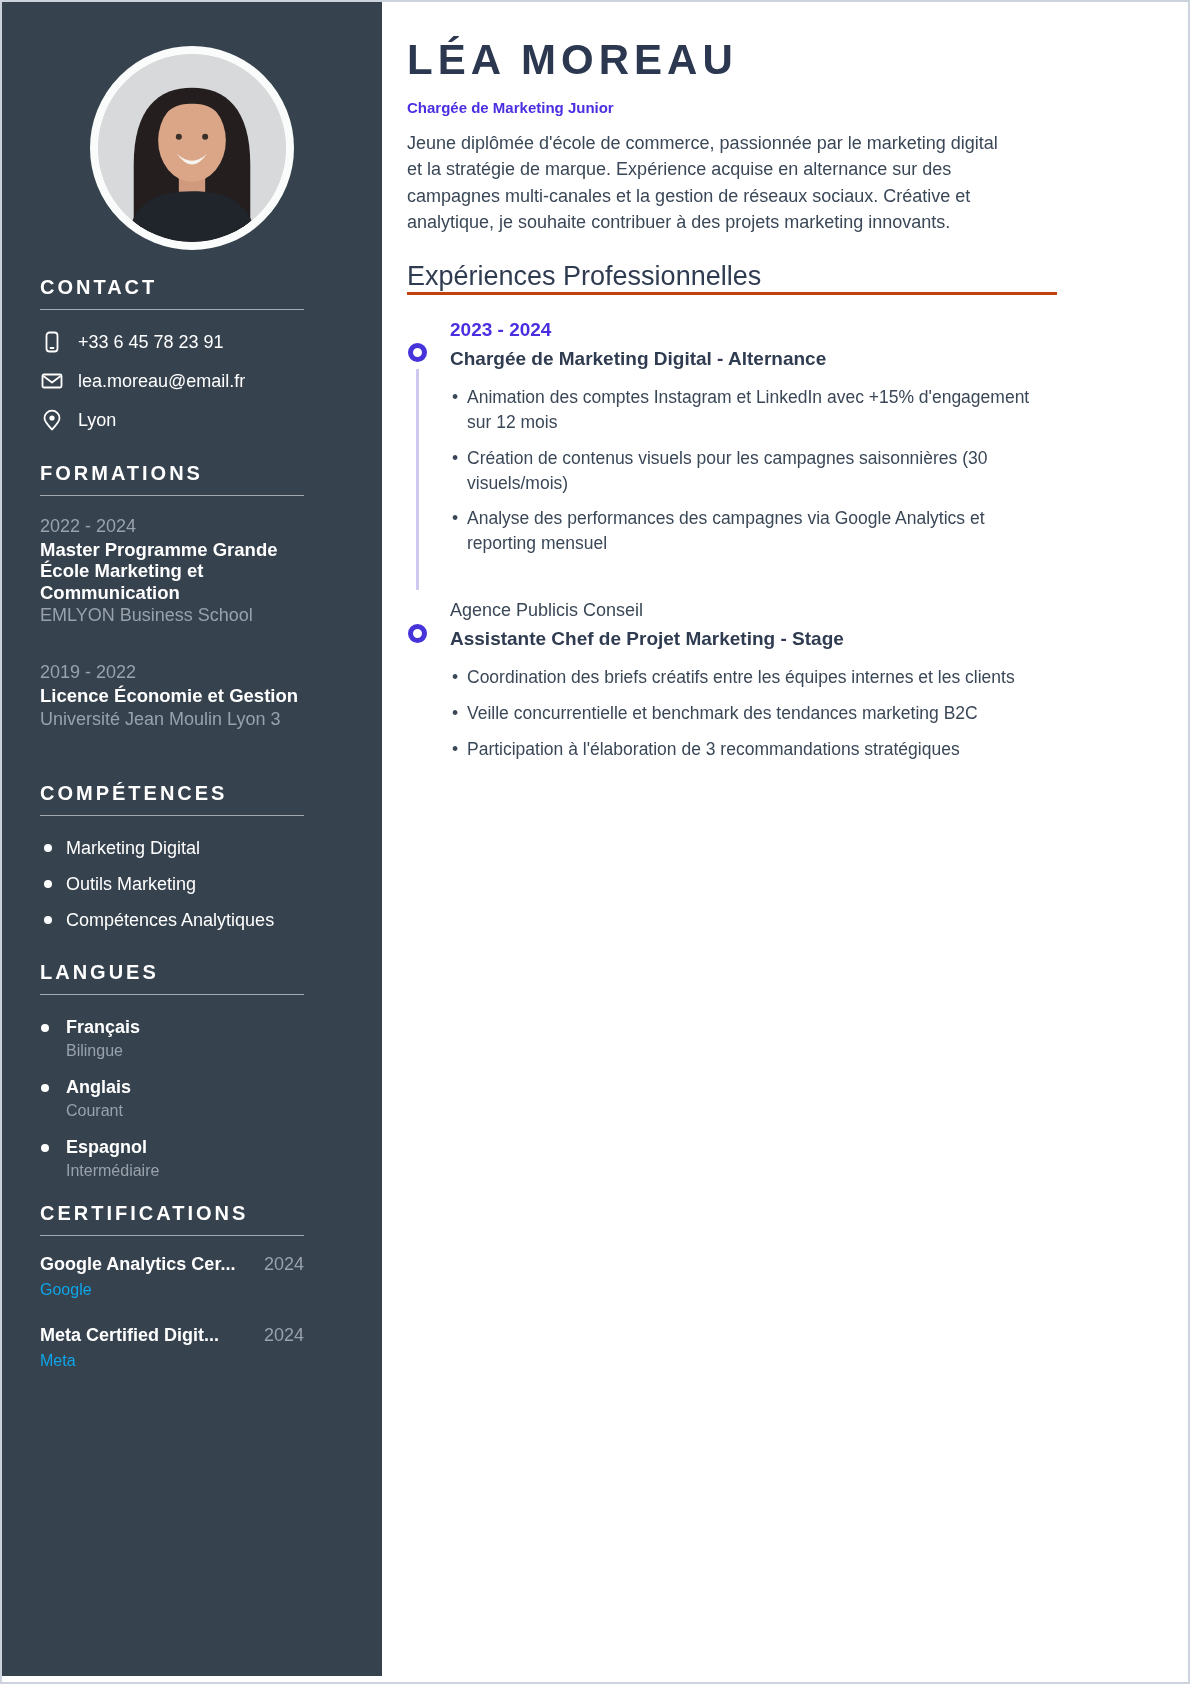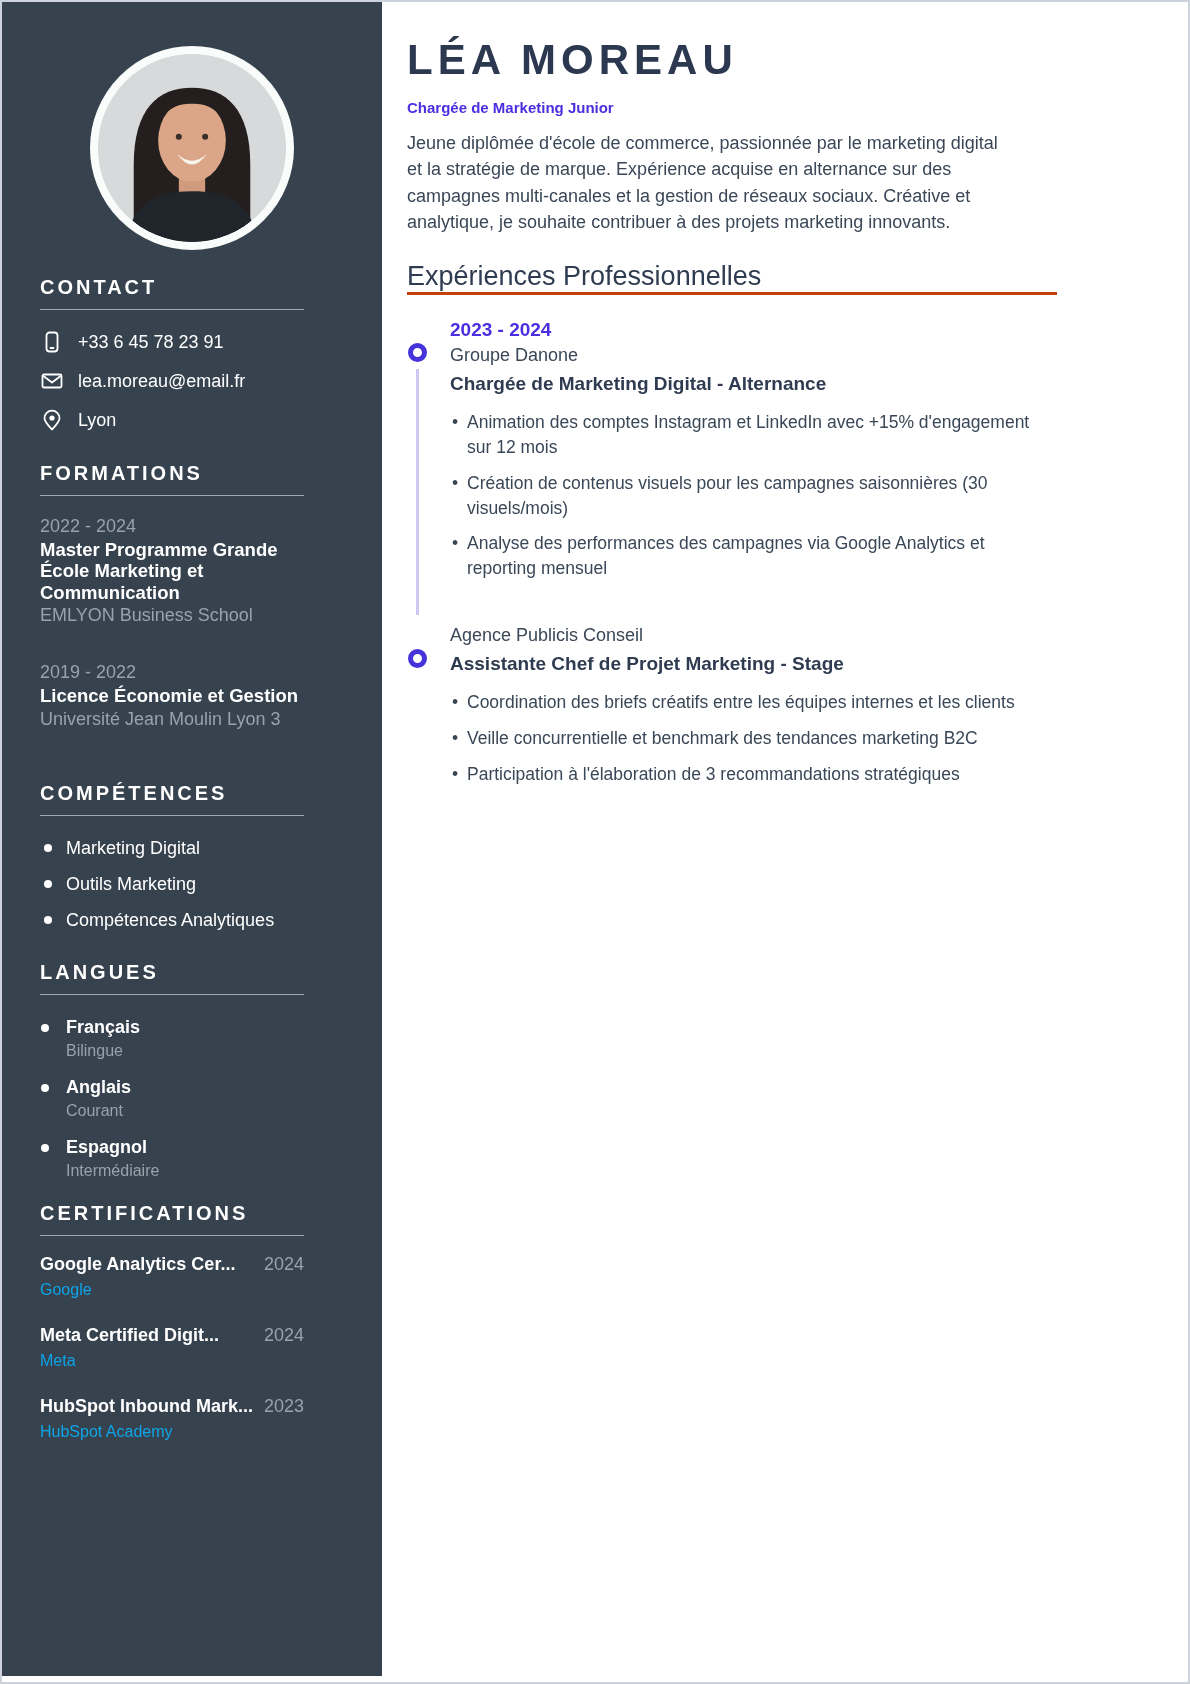--- a/index.html
+++ b/index.html
@@ -203,45 +203,37 @@
         </div>
         <div class="cert-issuer">Google</div>
       </div>
       <div class="cert-entry" style="margin-top:26px;">
         <div class="cert-row">
           <span class="cert-name">Meta Certified Digit...</span>
           <span class="cert-year">2024</span>
         </div>
         <div class="cert-issuer">Meta</div>
       </div>
-      <div class="cert-entry" style="margin-top:26px;">
-        <div class="cert-row">
-          <span class="cert-name">HubSpot Inbound Mark...</span>
-          <span class="cert-year">2023</span>
-        </div>
-        <div class="cert-issuer">HubSpot Academy</div>
-      </div>
     </section>
 
   </aside>
 
   <main class="main">
     <h1 class="name">LÉA MOREAU</h1>
     <div class="job-title">Chargée de Marketing Junior</div>
     <p class="summary">Jeune diplômée d'école de commerce, passionnée par le marketing digital et la stratégie de marque. Expérience acquise en alternance sur des campagnes multi-canales et la gestion de réseaux sociaux. Créative et analytique, je souhaite contribuer à des projets marketing innovants.</p>
 
     <h2 class="exp-h">Expériences Professionnelles</h2>
 
     <div class="timeline">
 
       <article class="exp">
         <span class="ring"></span>
         <span class="tline"></span>
         <div class="exp-dates">2023 - 2024</div>
-        <div class="exp-company">Groupe Danone</div>
         <div class="exp-role">Chargée de Marketing Digital - Alternance</div>
         <ul class="exp-bullets">
           <li>Animation des comptes Instagram et LinkedIn avec +15% d'engagement sur 12 mois</li>
           <li>Création de contenus visuels pour les campagnes saisonnières (30 visuels/mois)</li>
           <li>Analyse des performances des campagnes via Google Analytics et reporting mensuel</li>
         </ul>
       </article>
 
       <article class="exp">
         <span class="ring"></span>

